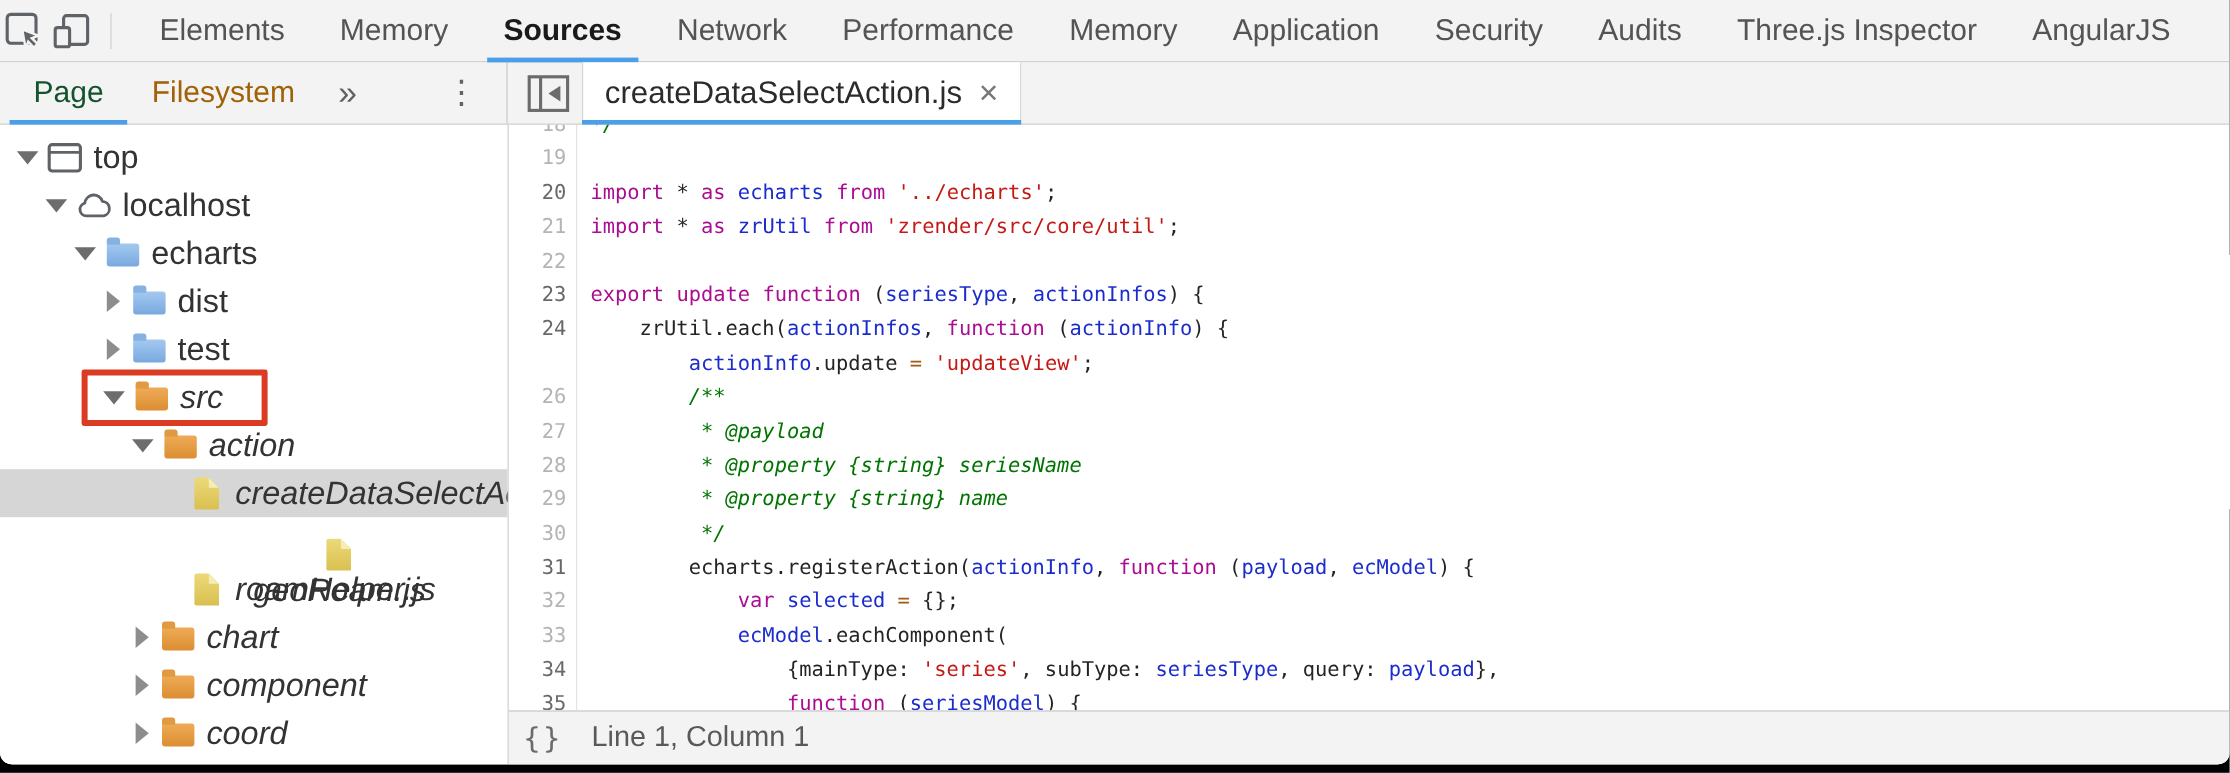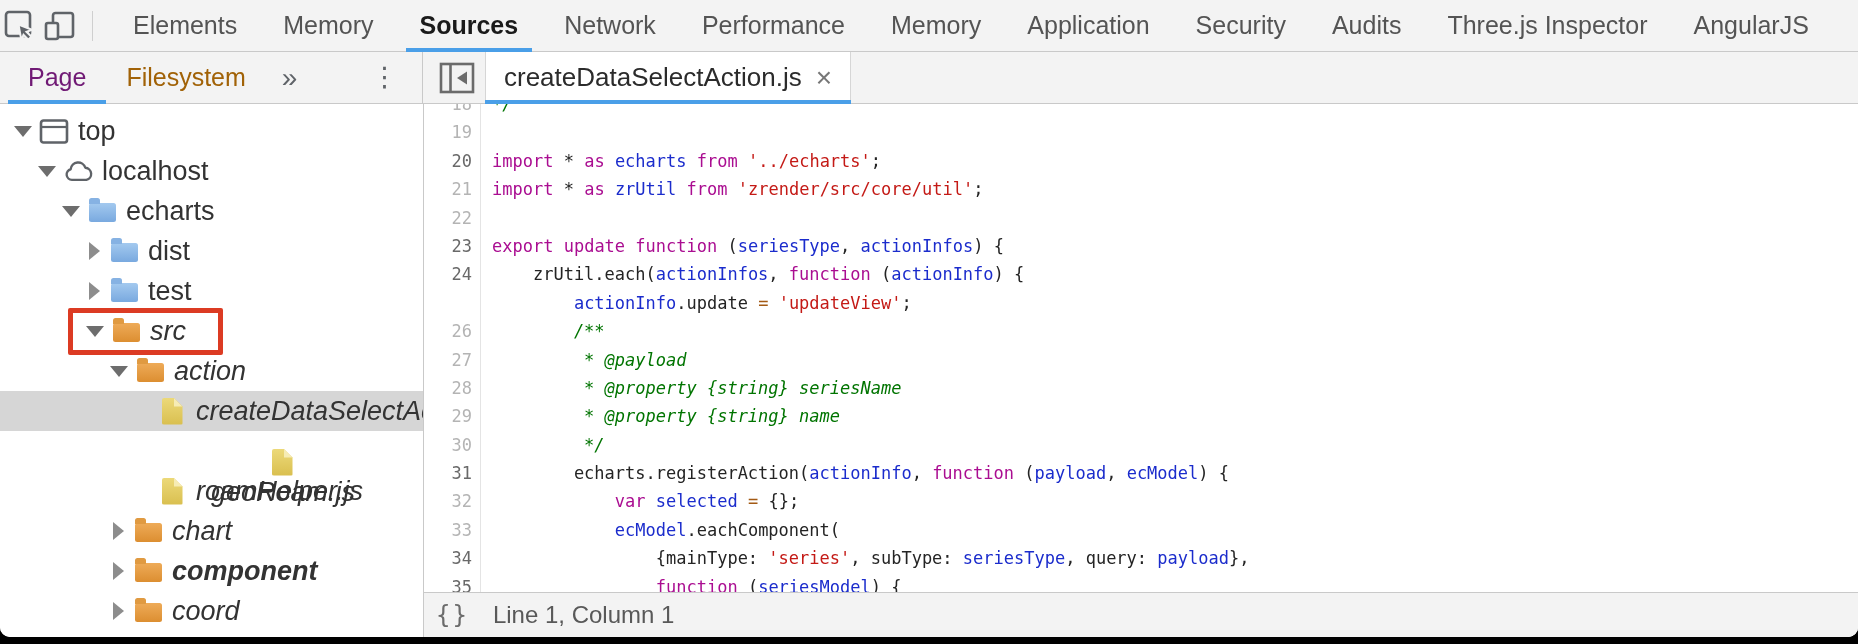--- a/index.html
+++ b/index.html
@@ -14,21 +14,21 @@
   .main-tabs{display:flex;align-items:stretch;height:100%;gap:18px;margin-left:10px}
   .mtab{display:flex;align-items:center;padding:0 14px;font-size:25px;color:#545454;position:relative;cursor:pointer;white-space:nowrap}
   .mtab.active{color:#1a1a1a;font-weight:700}
   .mtab.active::after{content:'';position:absolute;left:0;right:0;bottom:-1px;height:4px;background:var(--accent)}
 
   
   .row2{display:flex;height:52px;background:#f3f3f3;border-bottom:1px solid #c9c9c9}
   .nav-header{width:423px;border-right:1px solid #c9c9c9;display:flex;align-items:center;flex:0 0 auto}
   .ntab{height:100%;display:flex;align-items:center;padding:0 20px;font-size:25px;color:#a16207;position:relative;cursor:pointer}
   .ntab:first-child{margin-left:8px}
-  .ntab.active{color:#701a75}
+  .ntab.active{color:#14532d}
   .ntab.active::after{content:'';position:absolute;left:0;right:0;bottom:-1px;height:4px;background:var(--accent)}
   .chev{font-size:28px;color:#5f6368;margin-left:16px;cursor:pointer;line-height:1}
   .dots{margin-left:auto;margin-right:24px;font-size:27px;color:#5f6368;cursor:pointer;line-height:1}
   .tabstrip{flex:1;display:flex;align-items:center;position:relative}
   .toggle-btn{margin-left:14px;display:flex;align-items:center;justify-content:center;width:40px;height:40px;cursor:pointer}
   .ftab{height:100%;display:flex;align-items:center;gap:14px;margin-left:8px;padding:0 18px;background:#fff;border-left:1px solid #d6d6d6;border-right:1px solid #d6d6d6;position:relative;cursor:pointer}
   .ftab-title{font-size:26px;color:#2b2b2b;white-space:nowrap}
   .ftab-close{font-size:28px;color:#777;cursor:pointer;line-height:1}
   .ftab::after{content:'';position:absolute;left:-1px;right:-1px;bottom:-1px;height:4px;background:var(--accent)}
 
@@ -227,21 +227,21 @@
           </div>
           <div class="trow" style="padding-left: 110px;">
             <span class="arr col">
               <i></i>
             </span>
             <span class="ico">
               <span class="fico forange"></span>
             </span>
             <span class="tlabel it">chart</span>
           </div>
-          <div class="trow" style="padding-left: 110px; font-weight: bold;">
+          <div class="trow" style="padding-left: 110px;">
             <span class="arr col">
               <i></i>
             </span>
             <span class="ico">
               <span class="fico forange"></span>
             </span>
             <span class="tlabel it">component</span>
           </div>
           <div class="trow" style="padding-left: 110px;">
             <span class="arr col">

